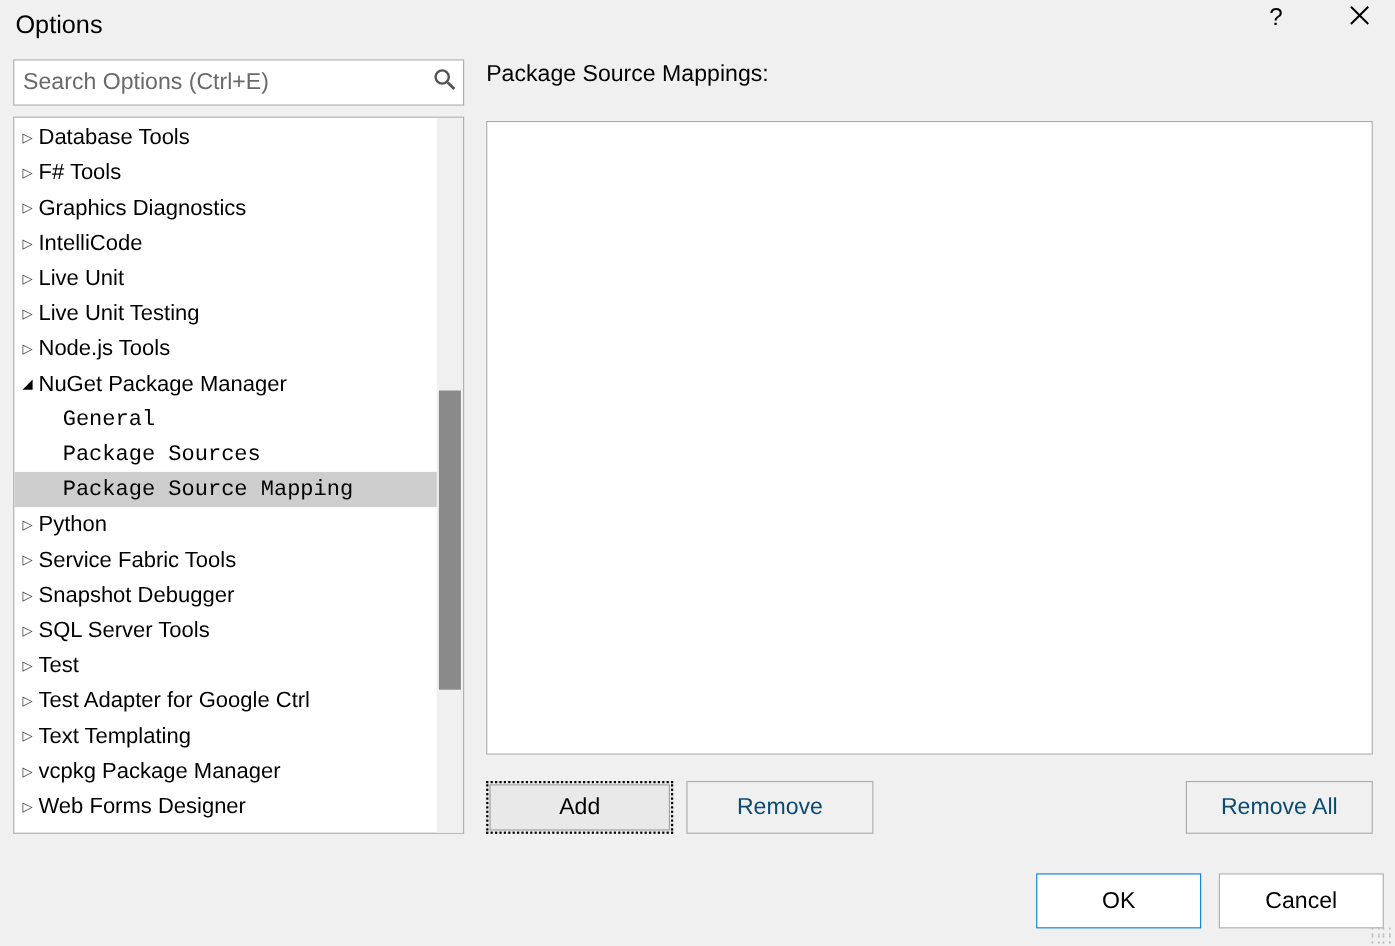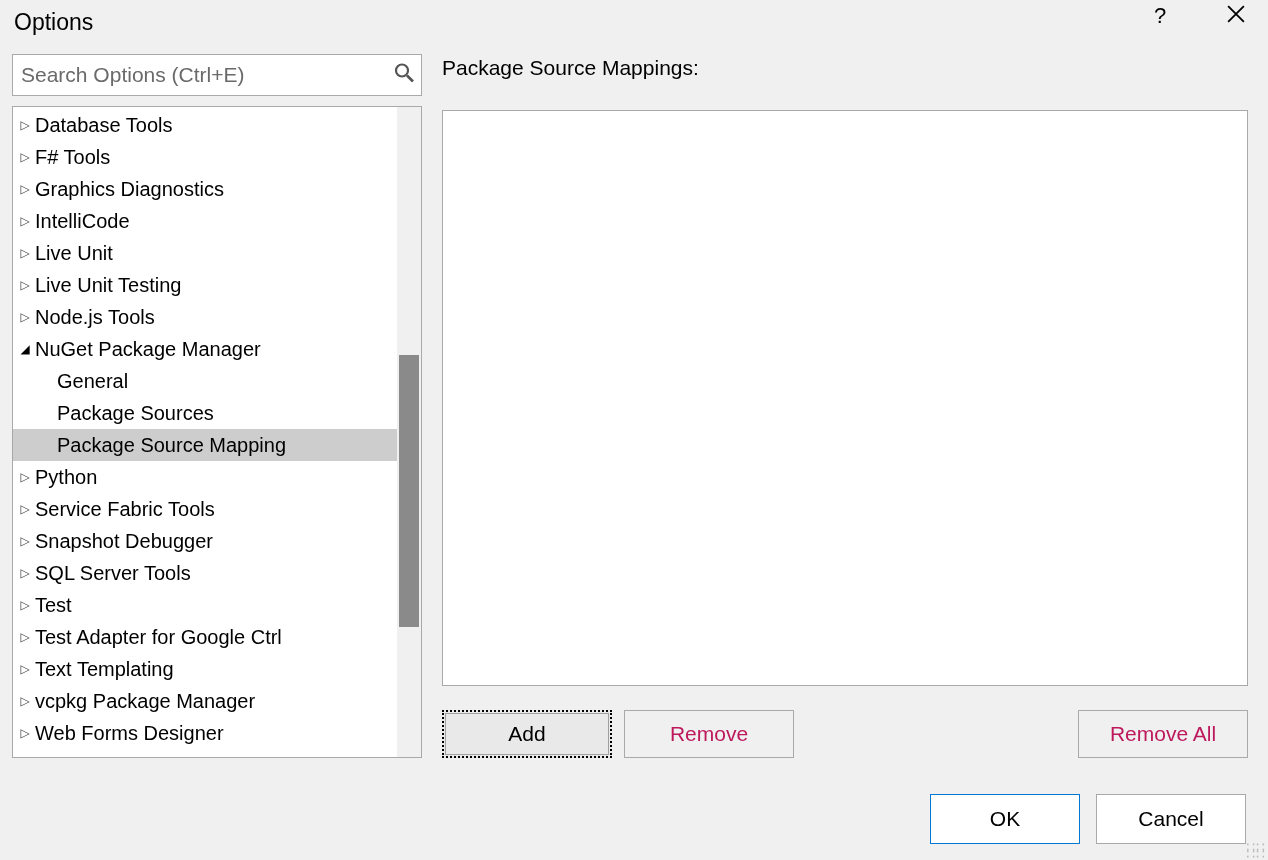--- a/index.html
+++ b/index.html
@@ -98,20 +98,21 @@
   .tree-item .arrow {
     width: 16px;
     display: inline-flex;
     justify-content: center;
     font-size: 12px;
     color: #444;
     margin-right: 2px;
   }
   .tree-item.child {
     padding-left: 44px;
+    font-family: Liberation Mono, monospace;
   }
   .tree-item.selected {
     background: #cdcdcd;
   }
   .scrollbar-track {
     position: absolute;
     right: 0;
     top: 0;
     bottom: 0;
     width: 24px;
@@ -159,28 +160,28 @@
     align-items: center;
     justify-content: center;
     padding: 0 18px;
   }
   .btn.focus {
     border: 2px dotted #000;
     outline: 1px solid #a0a0a0;
     outline-offset: -4px;
   }
   .btn.disabled {
-    color: #be185d;
+    color: #0c4a6e;
     background: #f0f0f0;
   }
   .footer {
     display: flex;
     justify-content: flex-end;
     gap: 16px;
-    padding: 36px 22px 16px 0;
+    padding: 36px 10px 16px 0;
   }
   .footer .btn {
     min-width: 150px;
     height: 50px;
     background: #fff;
   }
   .footer .btn.primary {
     border: 1.5px solid #0078d4;
   }
   .resize-grip {

